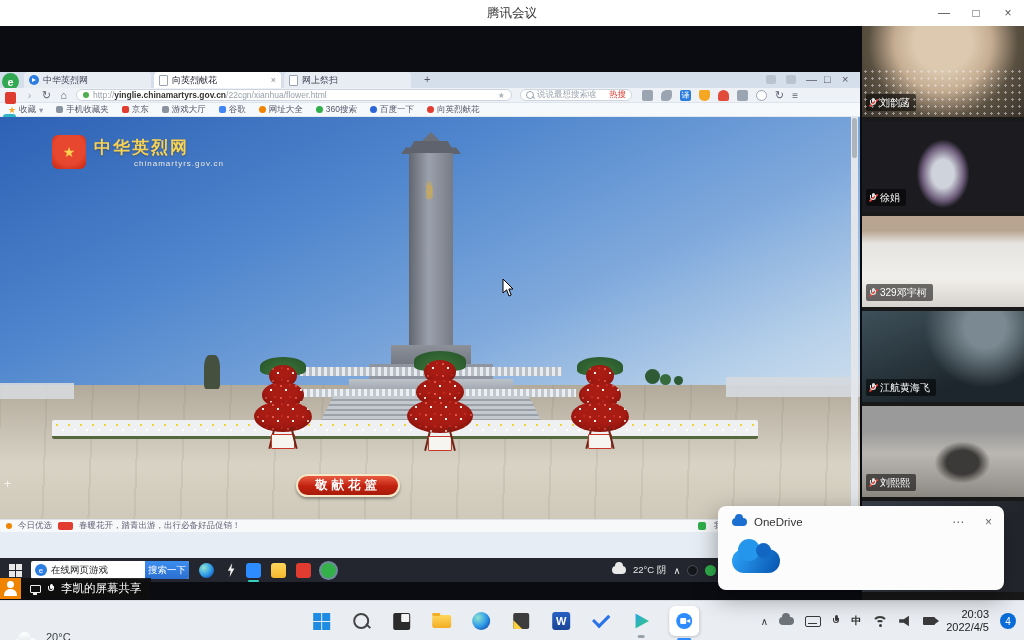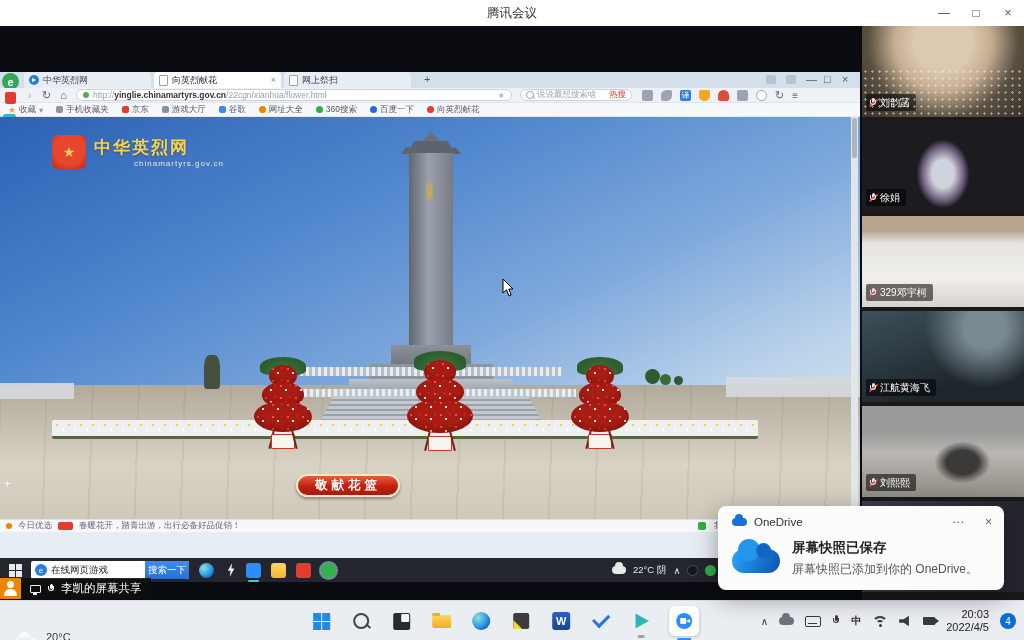--- a/index.html
+++ b/index.html
@@ -577,24 +577,20 @@
 
   <div class="toast">
     <div class="thead">
       <span class="od-sm"></span>
       <span class="tapp">OneDrive</span>
       <span class="thx">⋯</span>
       <span class="thx">×</span>
     </div>
     <div class="tbody">
       <span class="od-lg"></span>
-      <span>
-        <div class="ttitle">屏幕快照已保存</div>
-        <div class="tmsg">屏幕快照已添加到你的 OneDrive。</div>
-      </span>
     </div>
   </div>
 
   <div class="wtask">
     <div class="weather">
       <span class="wcloud"></span>
       <span>
         <div class="wtxt1">20°C</div>
         <div class="wtxt2">阴</div>
       </span>

